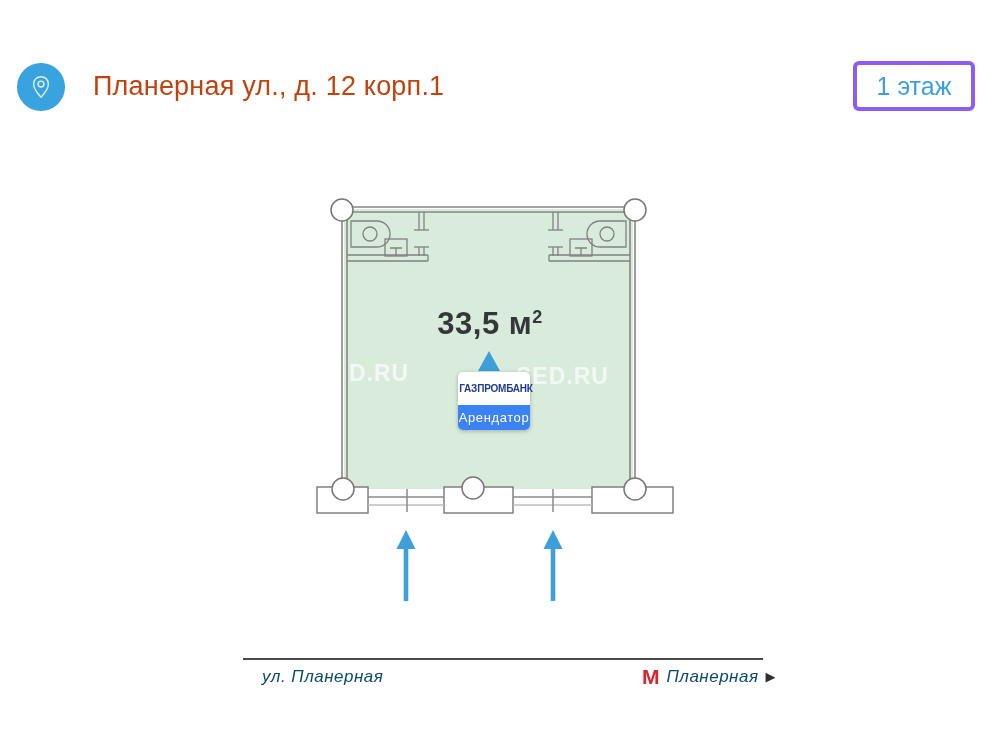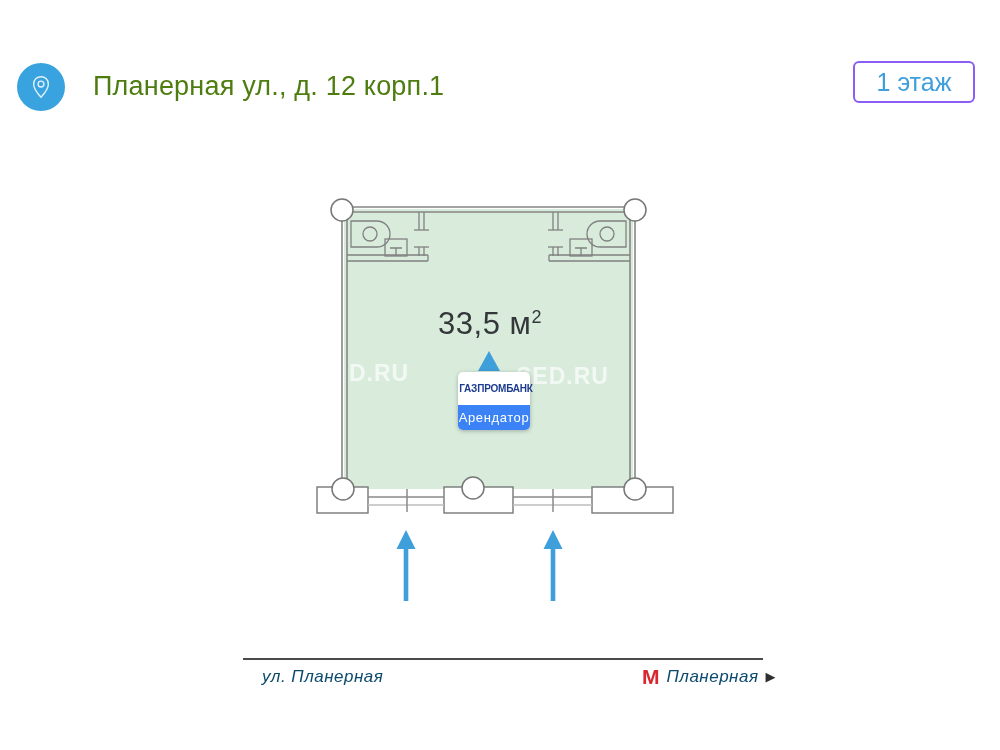--- a/index.html
+++ b/index.html
@@ -6,40 +6,40 @@
   body{
     width:1000px;height:750px;position:relative;background:#ffffff;
     font-family:"Liberation Sans", sans-serif;overflow:hidden;
   }
   
   .hdr-icon{
     position:absolute;left:17px;top:63px;width:48px;height:48px;border-radius:50%;
     background:#38a3de;display:flex;align-items:center;justify-content:center;
   }
   .page-title{
-    position:absolute;left:93px;top:71px;font-size:27px;color:#4d7c0f;letter-spacing:.2px;
+    position:absolute;left:93px;top:71px;font-size:27px;color:#c2410c;letter-spacing:.2px;
   }
   .floor-badge{
-    position:absolute;right:25px;top:61px;width:122px;height:42px;box-sizing:border-box;
-    background:#fff;border:2px solid #8b5cf6;border-radius:6px;
+    position:absolute;right:25px;top:61px;width:122px;height:50px;box-sizing:border-box;
+    background:#fff;border:4px solid #8b5cf6;border-radius:6px;
     display:flex;align-items:center;justify-content:center;
     font-size:25px;color:#3f9edd;cursor:pointer;
   }
   
   .plan-svg{position:absolute;left:0;top:0;z-index:1;}
   
   .watermark{
     position:absolute;z-index:2;font-weight:bold;font-size:23px;letter-spacing:1px;
     color:rgba(255,255,255,0.65);
   }
   .wm-1{left:349px;top:360px;}
   .wm-2{left:516px;top:363px;}
   .area-label{
     position:absolute;left:400px;top:306px;width:180px;text-align:center;z-index:3;
-    font-size:31px;font-weight:normal;color:#33373a;letter-spacing:.5px;
+    font-size:31px;font-weight:bold;color:#33373a;letter-spacing:.5px;
   }
   .area-label sup{font-size:18px;}
   .tip-arrow{
     position:absolute;left:478px;top:351px;width:0;height:0;z-index:3;
     border-left:11px solid transparent;border-right:11px solid transparent;
     border-bottom:20px solid #3f9fdb;
   }
   .tenant-card{
     position:absolute;left:443px;top:372px;width:72px;z-index:4;border-radius:5px;
     box-shadow:0 1px 4px rgba(0,0,0,.28);cursor:pointer;margin-left:15px;

